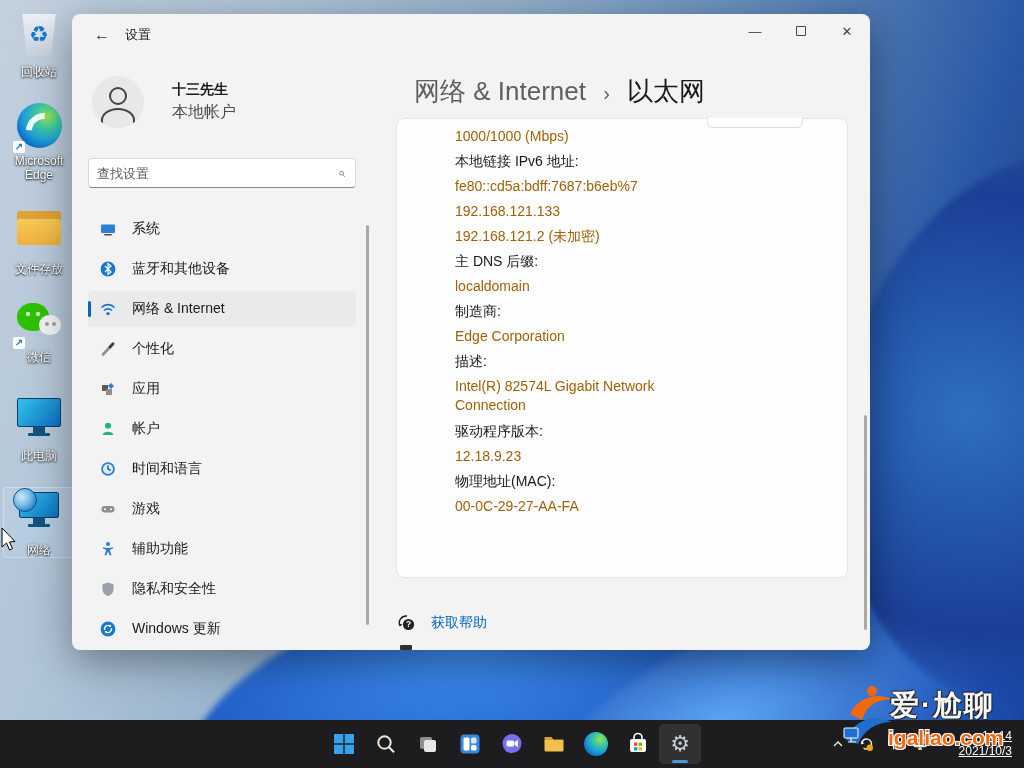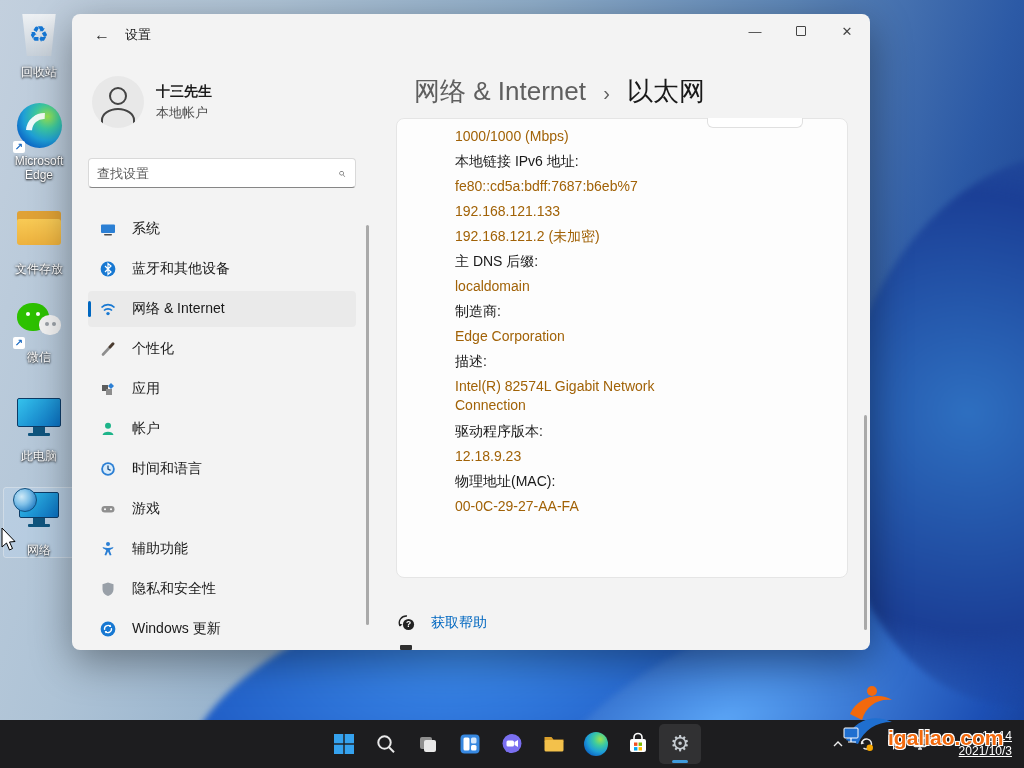--- a/index.html
+++ b/index.html
@@ -68,23 +68,23 @@
   .caption-btns { position:absolute; right:0; top:0; display:flex; }
   .cbtn { width:46px; height:34px; display:flex; align-items:center; justify-content:center;
     color:#444; font-size:13px; }
   .cbtn .sq { width:10px; height:10px; border:1px solid #444; border-radius:1px; display:block; }
 
   
   .userblock { position:absolute; left:20px; top:62px; display:flex; align-items:center; }
   .avatar { width:52px; height:52px; border-radius:50%; background:#e8e8e8; position:relative; overflow:hidden; }
   .avatar .head { position:absolute; left:17px; top:11px; width:18px; height:18px; border:2.5px solid #444; border-radius:50%; }
   .avatar .bod { position:absolute; left:9px; top:32px; width:34px; height:24px; border:2.5px solid #444; border-radius:50% 50% 0 0; }
-  .uinfo { margin-left:12px; }
+  .uinfo { margin-left:28px; }
   .uname { font-size:14px; font-weight:bold; color:#1a1a1a; }
-  .utype { font-size:13px; color:#4d4d4d; margin-top:3px; }
+  .utype { font-size:16px; color:#4d4d4d; margin-top:3px; }
 
   .searchbox { position:absolute; left:16px; top:144px; width:268px; height:30px;
     background:#fff; border:1px solid #d9d9d9; border-bottom:1px solid #868686; border-radius:4px;
     display:flex; align-items:center; }
   .searchbox input { flex:1; border:none; outline:none; background:transparent; font-size:13px;
     padding:0 8px; color:#1a1a1a; font-family:inherit; }
   .searchbox input::placeholder { color:#5d5d5d; }
   .search-glyph { margin-right:10px; color:#5d5d5d; font-size:13px; transform:scaleX(-1); }
 
   .nav { position:absolute; left:8px; top:197px; width:284px; }
@@ -482,14 +482,15 @@
 </div>
 
 <div class="watermark">
   <svg class="wm-logo" width="52" height="62" viewBox="0 0 52 62">
     <circle cx="30" cy="7" r="5" fill="#f2690d"></circle>
     <path d="M8 30 C16 12, 38 8, 50 16 C36 14, 24 22, 20 36 Z" fill="#f2690d"></path>
     <path d="M4 56 C12 34, 34 30, 50 38 C34 38, 22 46, 16 60 Z" fill="#1f6fd0"></path>
     <rect x="2" y="44" width="14" height="10" rx="1" fill="#1f6fd0" stroke="#fff" stroke-width="1"></rect>
     <path d="M6 58 h8 M9 54 v4" stroke="#fff" stroke-width="1.2"></path>
   </svg>
+  <div class="wm-title">爱·尬聊</div>
   <div class="wm-url">igaliao.com</div>
 </div>
 
 </body></html>

